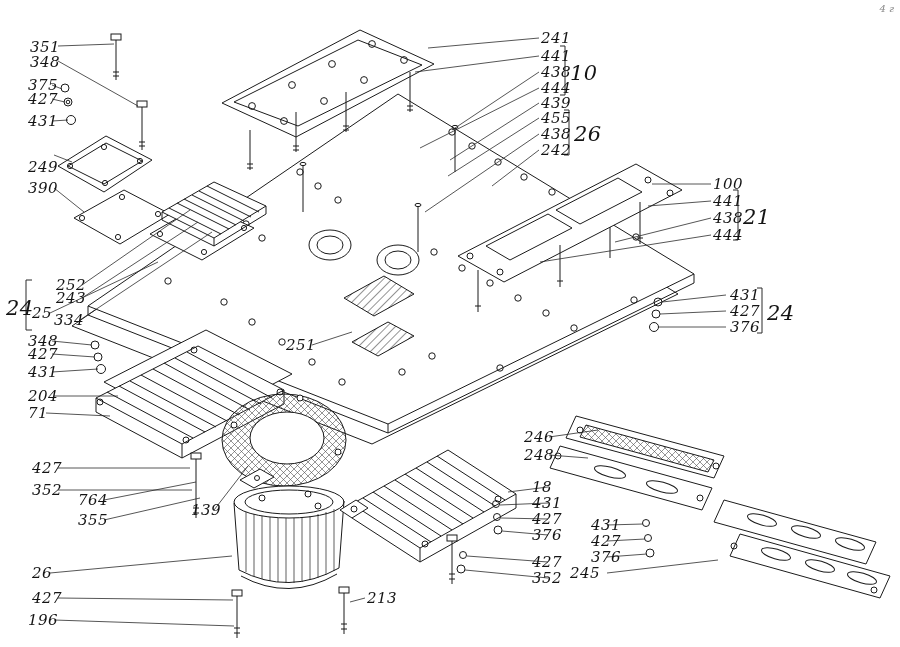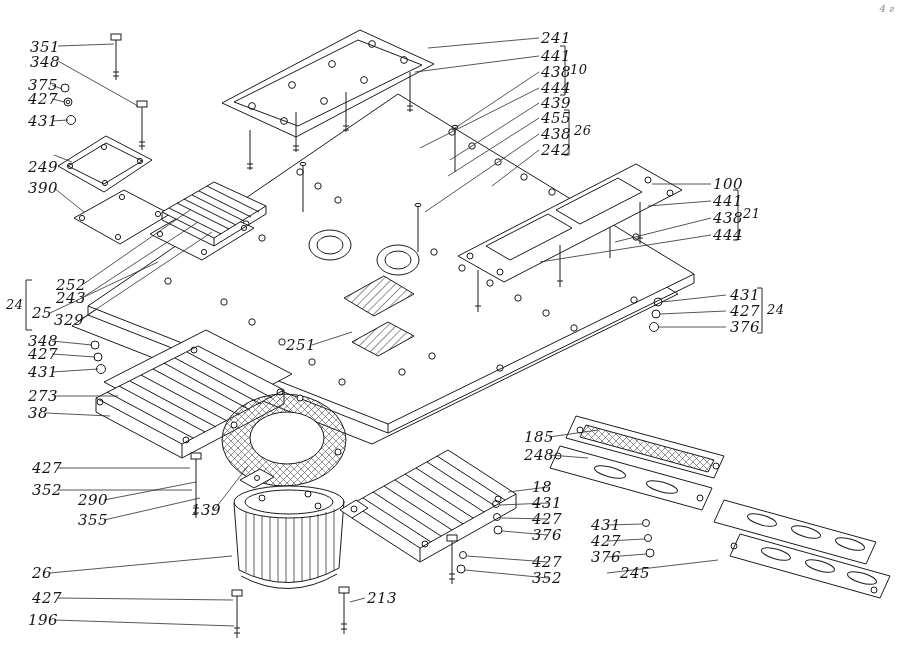--- a/index.html
+++ b/index.html
@@ -1,21 +1,21 @@
 <!DOCTYPE html>
 <html><head>
 <meta charset="utf-8">
 <style>
   html,body{margin:0;padding:0;background:#fff;}
   .stage{position:relative;width:900px;height:647px;background:#ffffff;overflow:hidden;
          font-family:"DejaVu Serif",serif;}
   .stage svg{position:absolute;left:0;top:0;}
   .lbl{position:absolute;font-style:italic;font-size:15px;color:#141414;
        white-space:nowrap;line-height:1;letter-spacing:0.5px;}
-  .bracket-lbl{font-size:13px;}
+  .bracket-lbl{font-size:21px;}
   .watermark{position:absolute;left:52px;top:252px;font-weight:bold;font-size:100px;
              letter-spacing:9px;color:rgba(105,105,105,0.52);line-height:1;
              pointer-events:none;white-space:nowrap;}
   .corner{position:absolute;right:6px;top:3px;font-size:10px;color:#8a8a8a;font-style:italic;}
 </style>
 </head>
 <body>
 
 <div class="stage">
 
@@ -404,32 +404,32 @@
 <div class="lbl" style="left:30px;top:55px">348</div>
 <div class="lbl" style="left:28px;top:78px">375</div>
 <div class="lbl" style="left:28px;top:92px">427</div>
 <div class="lbl" style="left:28px;top:114px">431</div>
 <div class="lbl" style="left:28px;top:160px">249</div>
 <div class="lbl" style="left:28px;top:181px">390</div>
 
 <div class="lbl" style="left:56px;top:278px">252</div>
 <div class="lbl" style="left:56px;top:291px">243</div>
 <div class="lbl" style="left:32px;top:306px">25</div>
-<div class="lbl" style="left:54px;top:313px">329</div>
+<div class="lbl" style="left:54px;top:313px">334</div>
 <div class="lbl bracket-lbl" style="left:6px;top:298px">24</div>
 
 <div class="lbl" style="left:28px;top:334px">348</div>
 <div class="lbl" style="left:28px;top:347px">427</div>
 <div class="lbl" style="left:28px;top:365px">431</div>
-<div class="lbl" style="left:28px;top:389px">273</div>
-<div class="lbl" style="left:28px;top:406px">38</div>
+<div class="lbl" style="left:28px;top:389px">204</div>
+<div class="lbl" style="left:28px;top:406px">71</div>
 
 <div class="lbl" style="left:32px;top:461px">427</div>
 <div class="lbl" style="left:32px;top:483px">352</div>
-<div class="lbl" style="left:78px;top:493px">290</div>
+<div class="lbl" style="left:78px;top:493px">764</div>
 <div class="lbl" style="left:78px;top:513px">355</div>
 <div class="lbl" style="left:191px;top:503px">139</div>
 <div class="lbl" style="left:32px;top:566px">26</div>
 <div class="lbl" style="left:32px;top:591px">427</div>
 <div class="lbl" style="left:28px;top:613px">196</div>
 
 <div class="lbl" style="left:286px;top:338px">251</div>
 <div class="lbl" style="left:367px;top:591px">213</div>
 
 <div class="lbl" style="left:541px;top:31px">241</div>
@@ -447,28 +447,28 @@
 <div class="lbl" style="left:713px;top:194px">441</div>
 <div class="lbl" style="left:713px;top:211px">438</div>
 <div class="lbl" style="left:713px;top:228px">444</div>
 <div class="lbl bracket-lbl" style="left:743px;top:207px">21</div>
 
 <div class="lbl" style="left:730px;top:288px">431</div>
 <div class="lbl" style="left:730px;top:304px">427</div>
 <div class="lbl" style="left:730px;top:320px">376</div>
 <div class="lbl bracket-lbl" style="left:767px;top:303px">24</div>
 
-<div class="lbl" style="left:524px;top:430px">185</div>
+<div class="lbl" style="left:524px;top:430px">246</div>
 <div class="lbl" style="left:524px;top:448px">248</div>
 
 <div class="lbl" style="left:532px;top:480px">18</div>
 <div class="lbl" style="left:532px;top:496px">431</div>
 <div class="lbl" style="left:532px;top:512px">427</div>
 <div class="lbl" style="left:532px;top:528px">376</div>
 <div class="lbl" style="left:532px;top:555px">427</div>
 <div class="lbl" style="left:532px;top:571px">352</div>
 
 <div class="lbl" style="left:591px;top:518px">431</div>
 <div class="lbl" style="left:591px;top:534px">427</div>
 <div class="lbl" style="left:591px;top:550px">376</div>
-<div class="lbl" style="left:620px;top:566px">245</div>
+<div class="lbl" style="left:570px;top:566px">245</div>
 
 </div>
 
 </body></html>

